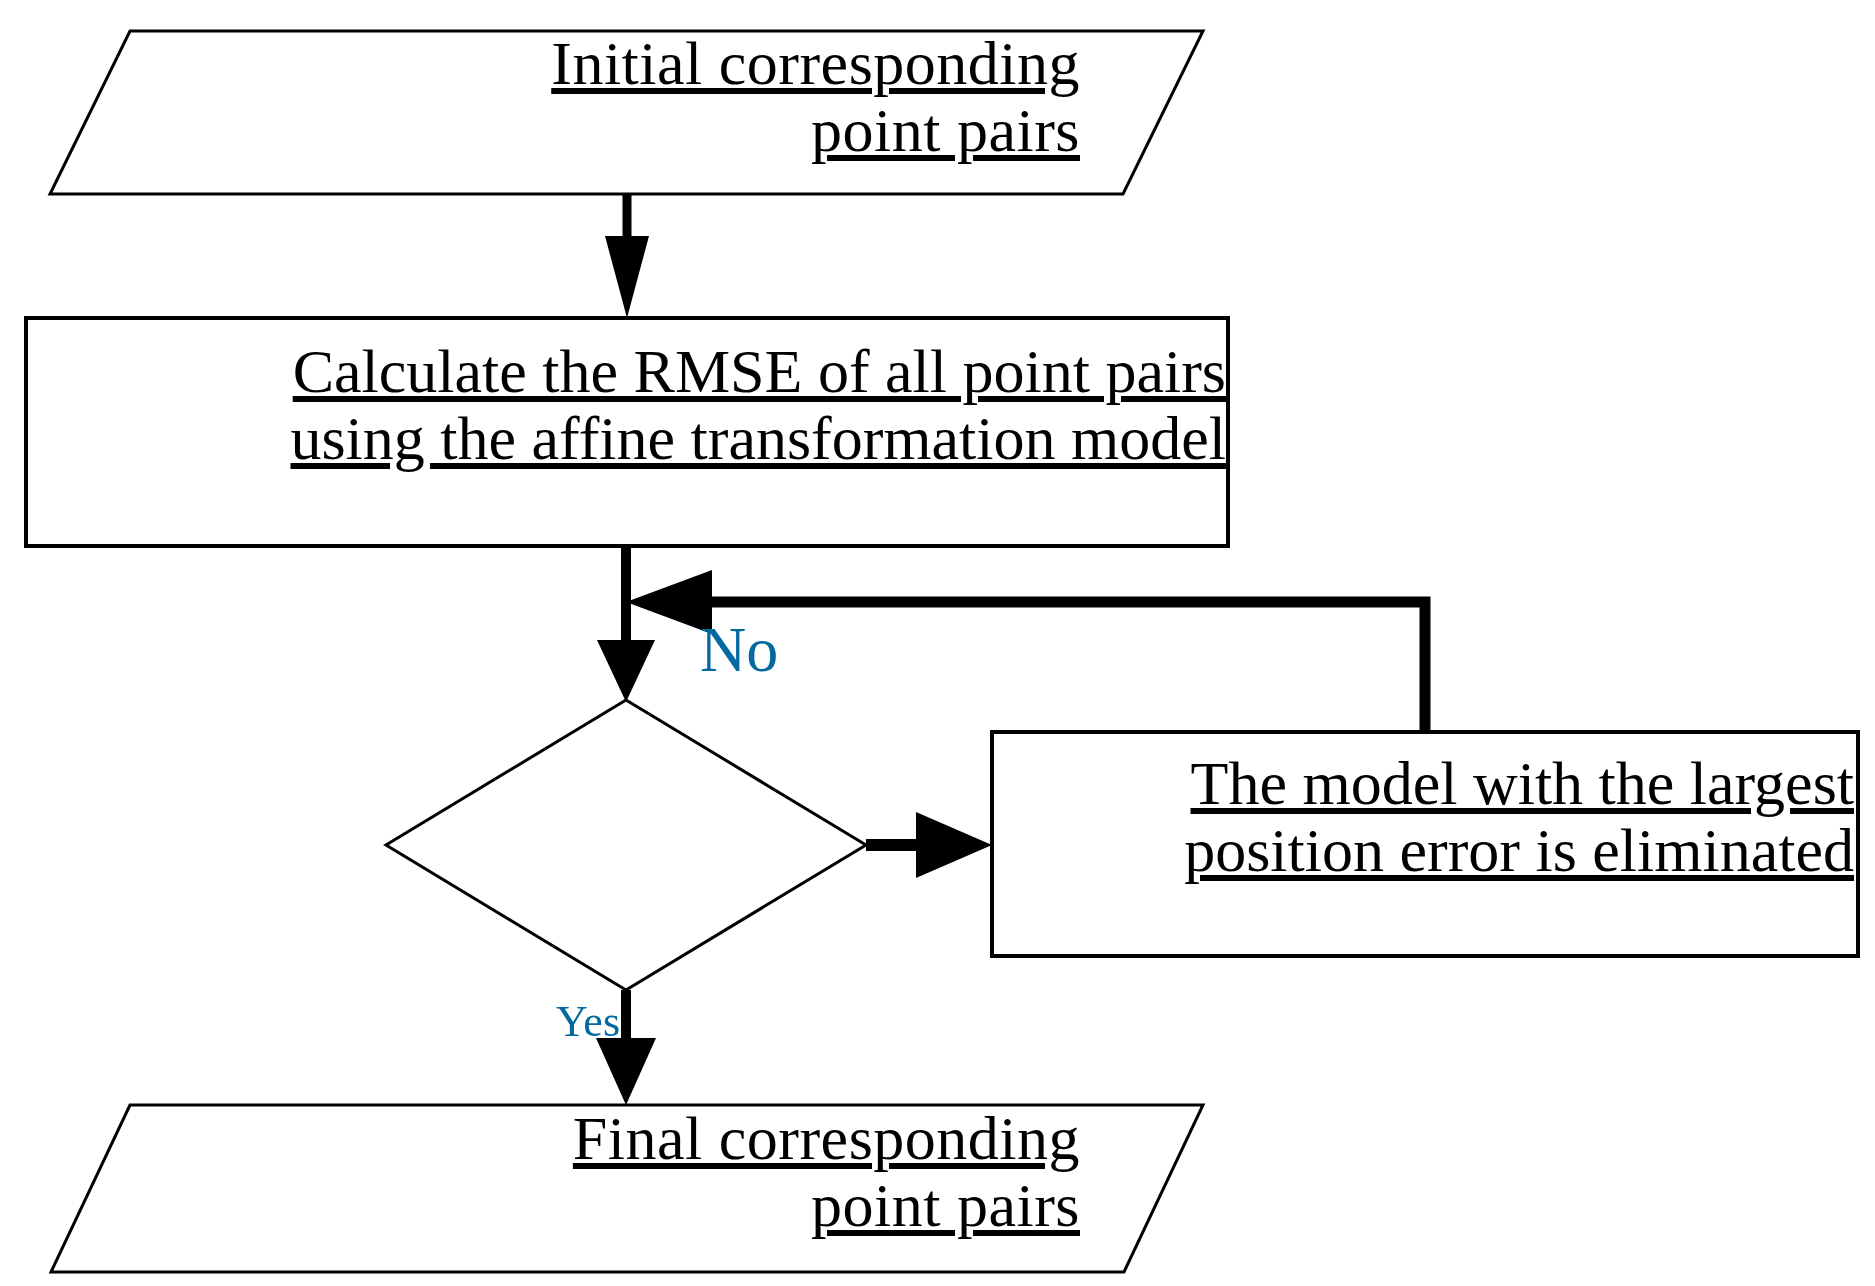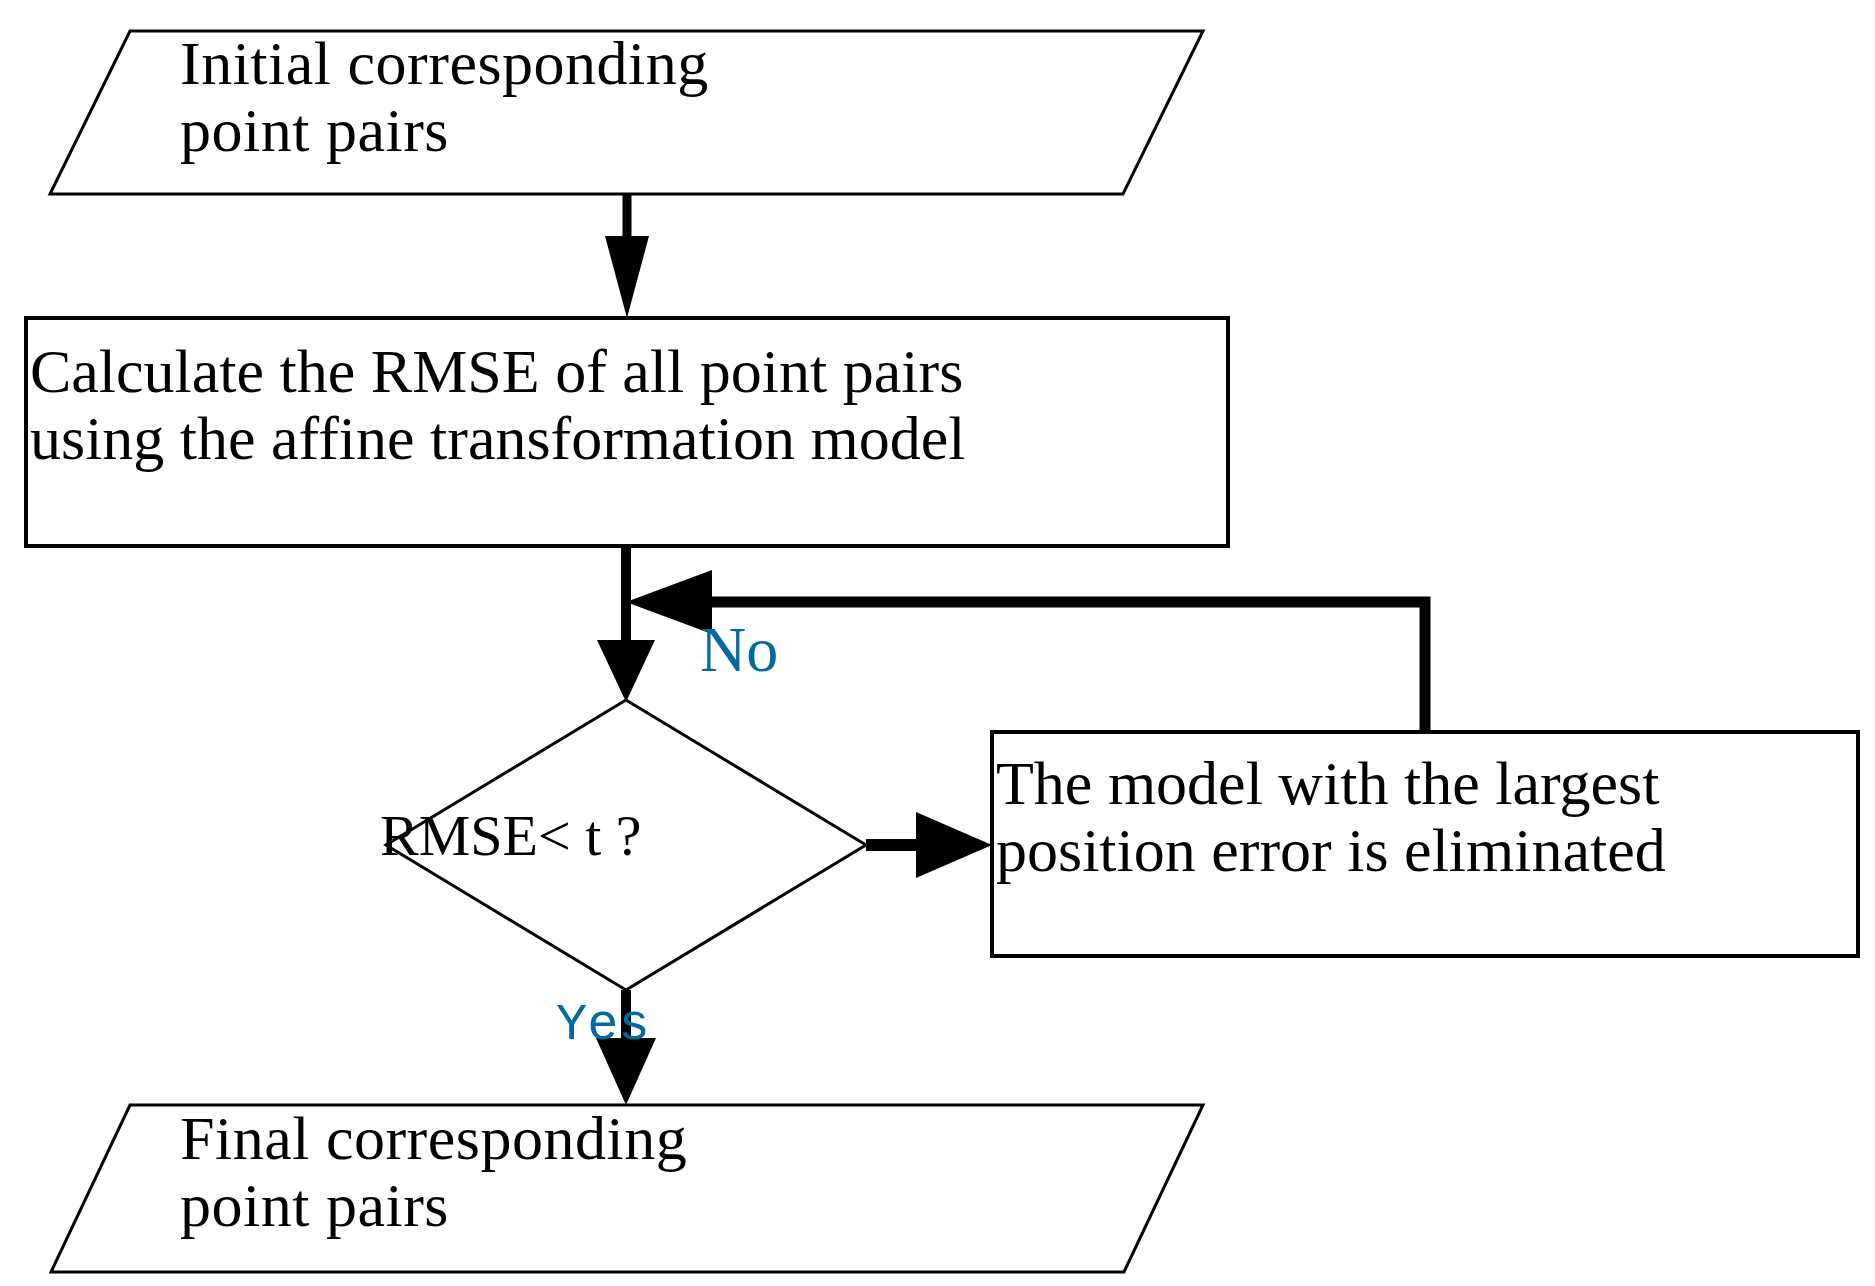--- a/index.html
+++ b/index.html
@@ -19,26 +19,27 @@
   }
   #flow-svg {
     position: absolute;
     top: 0;
     left: 0;
     width: 1875px;
     height: 1286px;
   }
   .node-text {
     position: absolute;
-    text-align: left;
+    text-align: right;
     color: #000000;
     line-height: 1.08;
     white-space: pre-line;
     font-family: "Liberation Serif", "DejaVu Serif", serif;
     pointer-events: none;
+    text-decoration: underline;
   }
   .edge-label {
     position: absolute;
     color: #0369a1;
     font-family: "Liberation Serif", "DejaVu Serif", serif;
     line-height: 1;
   }
   
   #text-start {
     left: 180px;
@@ -78,22 +79,21 @@
   }
   
   #label-no {
     left: 700px;
     top: 618px;
     font-size: 64px;
   }
   #label-yes {
     left: 556px;
     top: 1000px;
-    font-size: 52px;
-    font-family: Liberation Mono, monospace;
+    font-size: 44px;
   }
 </style>
 </head>
 <body>
 
 <div id="canvas">
 
   <svg id="flow-svg" viewBox="0 0 1875 1286" xmlns="http://www.w3.org/2000/svg">
 
     <polygon points="130,31 1203,31 1123,194 50,194" fill="#ffffff" stroke="#000000" stroke-width="3"></polygon>
@@ -132,21 +132,20 @@
     </g>
 
   </svg>
 
   <div class="node-text" id="text-start">Initial  corresponding
 point pairs</div>
 
   <div class="node-text" id="text-calc-rmse">Calculate the RMSE of all point pairs
 using the affine transformation model</div>
 
-  <div class="node-text" id="text-decision">RMSE&lt; t ?</div>
 
   <div class="node-text" id="text-eliminate">The model with the largest
 position error is eliminated</div>
 
   <div class="node-text" id="text-end">Final corresponding
 point pairs</div>
 
   <div class="edge-label" id="label-no">No</div>
 
   <div class="edge-label" id="label-yes">Yes</div>

